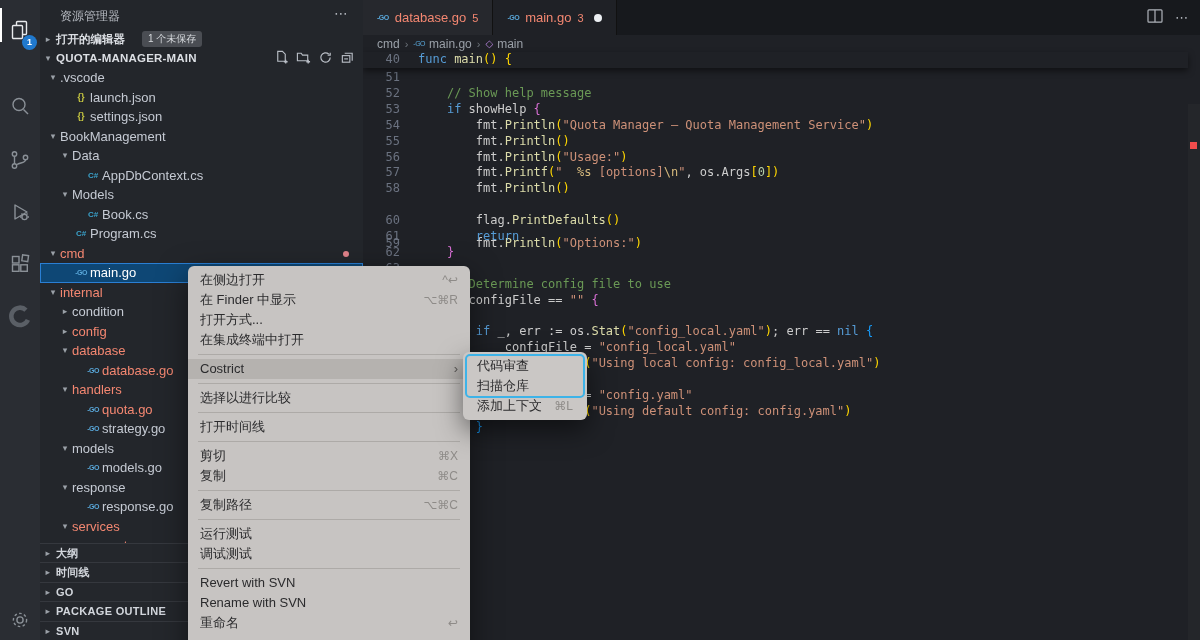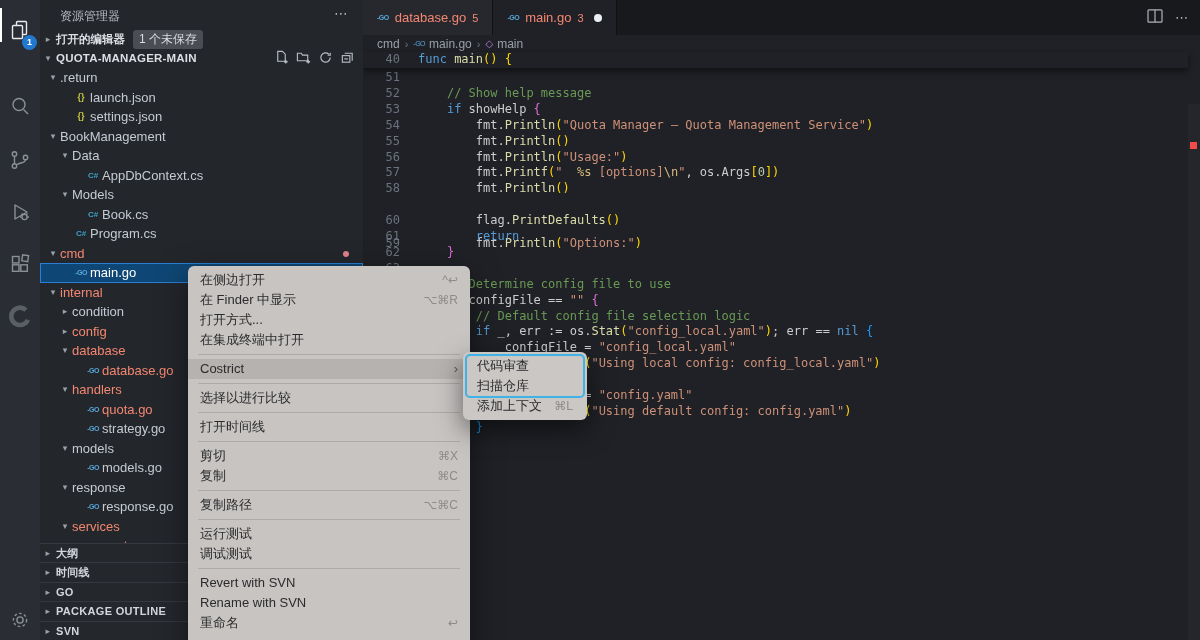--- a/index.html
+++ b/index.html
@@ -16,21 +16,21 @@
             font-size:9px;line-height:15px;text-align:center;font-weight:bold;}
   .ab-icon svg{display:block;}
   
   .sidebar{position:absolute;left:40px;top:0;width:323px;height:640px;background:#23262b;z-index:4;}
   .sb-titlerow{position:absolute;left:0;top:0;width:100%;height:30px;}
   .sb-title{position:absolute;left:20px;top:8px;font-size:12px;color:#b6bac1;}
   .sb-more{position:absolute;right:14px;top:5px;color:#aeb2b9;font-size:14px;letter-spacing:1px;}
   .sb-row{position:absolute;left:0;width:100%;display:flex;align-items:center;}
   .openeditors{top:30px;height:18px;}
   .oe-label{font-weight:bold;font-size:11.5px;color:#dcdfe4;}
-  .oe-badge{margin-left:8px;background:#4a4d53;color:#d7dade;font-size:12px;border-radius:3px;padding:1px 6px;}
+  .oe-badge{margin-left:17px;background:#4a4d53;color:#d7dade;font-size:10px;border-radius:3px;padding:1px 6px;}
   .projectrow{top:48px;height:20px;}
   .proj-label{font-weight:bold;font-size:11.5px;color:#dcdfe4;letter-spacing:.2px;}
   .sb-chev{width:16px;text-align:center;color:#9aa0a7;font-size:9px;flex:none;}
   .proj-actions{position:absolute;right:8px;top:2px;display:flex;gap:7px;color:#b9bec6;}
   .proj-actions svg{display:block;}
   
   .tree{position:absolute;left:0;top:68px;width:100%;height:475px;overflow:hidden;}
   .trow{height:19.5px;line-height:19.5px;display:flex;align-items:center;position:relative;color:#c5cad3;cursor:default;}
   .trow .chev{width:14px;flex:none;text-align:center;color:#9aa0a7;font-size:9px;}
   .trow .ficon{width:18px;flex:none;text-align:center;font-weight:bold;}
@@ -181,21 +181,21 @@
               <path d="M5 3.5h8v8"></path>
               <rect x="2.5" y="6" width="8" height="7"></rect>
               <path d="M4.5 9.5h4"></path>
             </svg>
           </span>
       </span>
     </div>
     <div class="tree" id="tree">
         <div class="trow" style="padding-left: 6px;">
           <span class="chev">▾</span>
-          <span class="tlabel">.return</span>
+          <span class="tlabel">.vscode</span>
         </div>
         <div class="trow" style="padding-left: 18px;">
           <span class="chev"></span>
           <span class="ficon json">{}</span>
           <span class="tlabel">launch.json</span>
         </div>
         <div class="trow" style="padding-left: 18px;">
           <span class="chev"></span>
           <span class="ficon json">{}</span>
           <span class="tlabel">settings.json</span>
@@ -374,21 +374,21 @@
           <div class="cline" style="top: 97.5px;"><span class="g">56</span><span class="t"><span class="pl">        </span><span class="pl">fmt.</span><span class="fn">Println</span><span class="b1">(</span><span class="str">"Usage:"</span><span class="b1">)</span></span></div>
           <div class="cline" style="top: 113.4px;"><span class="g">57</span><span class="t"><span class="pl">        </span><span class="pl">fmt.</span><span class="fn">Printf</span><span class="b1">(</span><span class="str">"  </span><span class="esc">%s</span><span class="str"> [options]</span><span class="esc">\n</span><span class="str">"</span><span class="pl">, os.Args</span><span class="b1">[</span><span class="num">0</span><span class="b1">]</span><span class="b1">)</span></span></div>
           <div class="cline" style="top: 129.3px;"><span class="g">58</span><span class="t"><span class="pl">        </span><span class="pl">fmt.</span><span class="fn">Println</span><span class="b1">()</span></span></div>
           <div class="cline" style="top: 152px; margin-top: 32px;"><span class="g">59</span><span class="t"><span class="pl">        </span><span class="pl">fmt.</span><span class="fn">Println</span><span class="b1">(</span><span class="str">"Options:"</span><span class="b1">)</span></span></div>
           <div class="cline" style="top: 161.1px;"><span class="g">60</span><span class="t"><span class="pl">        </span><span class="pl">flag.</span><span class="fn">PrintDefaults</span><span class="b1">()</span></span></div>
           <div class="cline" style="top: 177px;"><span class="g">61</span><span class="t"><span class="pl">        </span><span class="kw">return</span></span></div>
           <div class="cline" style="top: 192.9px;"><span class="g">62</span><span class="t"><span class="pl">    </span><span class="b2">}</span></span></div>
           <div class="cline" style="top: 208.8px;"><span class="g">63</span><span class="t"></span></div>
           <div class="cline" style="top: 224.7px;"><span class="g">64</span><span class="t"><span class="pl">    </span><span class="com">// Determine config file to use</span></span></div>
           <div class="cline" style="top: 240.6px;"><span class="g">65</span><span class="t"><span class="pl">    </span><span class="kw">if</span><span class="pl"> configFile == </span><span class="str">""</span><span class="pl"> </span><span class="b2">{</span></span></div>
-          <div class="cline" style="top: 256.5px;"><span class="g">66</span><span class="t"><span class="pl">        </span><span class="com">// Default config file selection logic</span></span></div>
+          <div class="cline" style="top: 256.5px;"><span class="g">66</span></div>
           <div class="cline" style="top: 272.4px;"><span class="g">67</span><span class="t"><span class="pl">        </span><span class="kw">if</span><span class="pl"> _, err := os.</span><span class="fn">Stat</span><span class="b1">(</span><span class="str">"config_local.yaml"</span><span class="b1">)</span><span class="pl">; err == </span><span class="kw">nil</span><span class="pl"> </span><span class="b3">{</span></span></div>
           <div class="cline" style="top: 288.3px;"><span class="g">68</span><span class="t"><span class="pl">            configFile = </span><span class="str">"config_local.yaml"</span></span></div>
           <div class="cline" style="top: 304.2px;"><span class="g">69</span><span class="t"><span class="pl">            fmt.</span><span class="fn">Println</span><span class="b1">(</span><span class="str">"Using local config: config_local.yaml"</span><span class="b1">)</span></span></div>
           <div class="cline" style="top: 320.1px;"><span class="g">70</span><span class="t"><span class="pl">        </span><span class="b3">}</span><span class="pl"> </span><span class="kw">else</span><span class="pl"> </span><span class="b3">{</span></span></div>
           <div class="cline" style="top: 336px;"><span class="g">71</span><span class="t"><span class="pl">            configFile = </span><span class="str">"config.yaml"</span></span></div>
           <div class="cline" style="top: 351.9px;"><span class="g">72</span><span class="t"><span class="pl">            fmt.</span><span class="fn">Println</span><span class="b1">(</span><span class="str">"Using default config: config.yaml"</span><span class="b1">)</span></span></div>
           <div class="cline" style="top: 367.8px;"><span class="g">73</span><span class="t"><span class="pl">        </span><span class="b3">}</span></span></div>
           <div class="cline" style="top: 383.7px;"><span class="g">74</span><span class="t"><span class="pl">    </span><span class="b2">}</span></span></div>
         </div>
       <div class="ruler">

